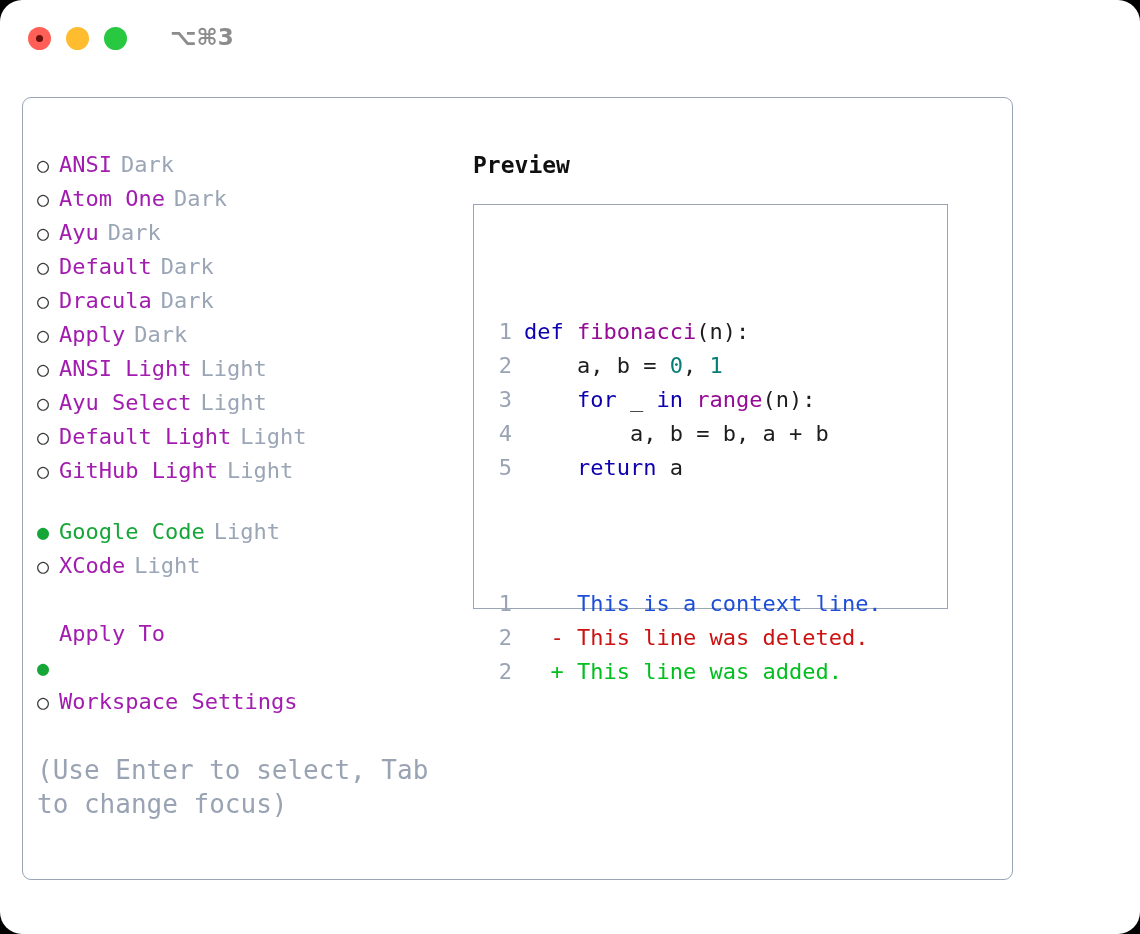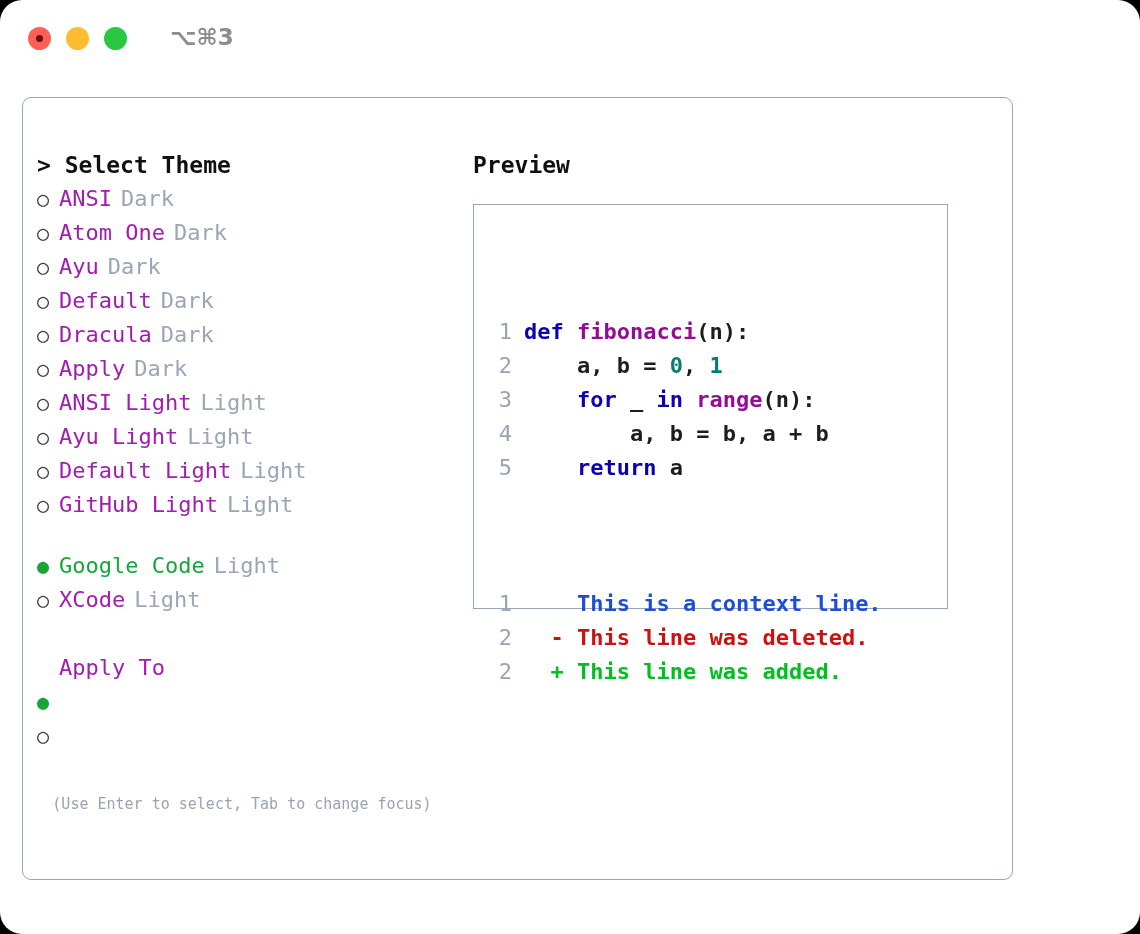--- a/index.html
+++ b/index.html
@@ -133,26 +133,25 @@
   .applyto-heading {
     font-size: 22px;
     color: #a21caf;
     line-height: 34px;
     padding-left: 22px;
     white-space: pre;
   }
 
   .hint {
     margin-top: 34px;
-    font-size: 15px;
+    font-size: 26px;
     color: #99a3b3;
     line-height: 34px;
     width: 410px;
     white-space: pre-wrap;
-    text-align: center;
   }
 
   
   .right-col {
     position: absolute;
     left: 450px;
     top: 50px;
     width: 500px;
   }
 
@@ -175,21 +174,21 @@
     white-space: pre;
   }
   .code-line { display: flex; white-space: pre; }
   .lineno {
     display: inline-block;
     width: 26px;
     text-align: right;
     flex: 0 0 26px;
     color: #99a3b3;
   }
-  .codetext { padding-left: 12px; white-space: pre; font-weight: bold; }
+  .codetext { padding-left: 12px; white-space: pre; }
 
   .tok-kw   { color: #0d00b0; }
   .tok-fn   { color: #950b95; }
   .tok-num  { color: #067d75; }
   .tok-pl   { color: #1d1d1d; }
 
   .diff-block { margin-top: 34px; }
   .diff-ctx { color: #1d4ed8; }
   .diff-del { color: #cc1111; }
   .diff-add { color: #00bf1f; }
@@ -205,42 +204,41 @@
       <span class="dot dot-min"></span>
       <span class="dot dot-max"></span>
     </div>
     <div class="shortcut">⌥⌘3</div>
   </div>
 
   <div class="panel">
     <div class="cols">
 
       <div class="left-col">
-        <div class="heading">&gt; Select Theme</div>
         <div id="theme-list">
             <div class="opt-row"><span class="bullet">○</span><span class="opt-label">ANSI</span><span class="opt-kind">Dark</span></div>
             <div class="opt-row"><span class="bullet">○</span><span class="opt-label">Atom One</span><span class="opt-kind">Dark</span></div>
             <div class="opt-row"><span class="bullet">○</span><span class="opt-label">Ayu</span><span class="opt-kind">Dark</span></div>
             <div class="opt-row"><span class="bullet">○</span><span class="opt-label">Default</span><span class="opt-kind">Dark</span></div>
             <div class="opt-row"><span class="bullet">○</span><span class="opt-label">Dracula</span><span class="opt-kind">Dark</span></div>
             <div class="opt-row"><span class="bullet">○</span><span class="opt-label">Apply</span><span class="opt-kind">Dark</span></div>
             <div class="opt-row"><span class="bullet">○</span><span class="opt-label">ANSI Light</span><span class="opt-kind">Light</span></div>
-            <div class="opt-row"><span class="bullet">○</span><span class="opt-label">Ayu Light</span><span class="opt-kind">Light</span></div>
+            <div class="opt-row"><span class="bullet">○</span><span class="opt-label">Ayu Select</span><span class="opt-kind">Light</span></div>
             <div class="opt-row"><span class="bullet">○</span><span class="opt-label">Default Light</span><span class="opt-kind">Light</span></div>
             <div class="opt-row"><span class="bullet">○</span><span class="opt-label">GitHub Light</span><span class="opt-kind">Light</span></div>
             <div class="opt-row"><span class="bullet sel">●</span><span class="opt-label sel">Google Code</span><span class="opt-kind">Light</span></div>
             <div class="opt-row"><span class="bullet">○</span><span class="opt-label">XCode</span><span class="opt-kind">Light</span></div>
           </div>
 
         <div class="spacer-sm"></div>
 
         <div class="applyto-heading">Apply To</div>
         <div id="applyto-list">
             <div class="opt-row"><span class="bullet sel">●</span></div>
-            <div class="opt-row"><span class="bullet">○</span></div>
+            <div class="opt-row"><span class="bullet">○</span><span class="opt-label">Workspace Settings</span></div>
           </div>
 
         <div class="hint">(Use Enter to select, Tab to change focus)</div>
       </div>
 
       <div class="right-col">
         <div class="heading">Preview</div>
         <div class="preview-box">
           <div class="code">
             <div id="code-lines"><div class="code-line"><span class="lineno">1</span><span class="codetext"><span class="tok-kw">def</span><span class="tok-pl"> </span><span class="tok-fn">fibonacci</span><span class="tok-pl">(n):</span></span></div><div class="code-line"><span class="lineno">2</span><span class="codetext"><span class="tok-pl">    a, b = </span><span class="tok-num">0</span><span class="tok-pl">, </span><span class="tok-num">1</span></span></div><div class="code-line"><span class="lineno">3</span><span class="codetext"><span class="tok-pl">    </span><span class="tok-kw">for</span><span class="tok-pl"> _ </span><span class="tok-kw">in</span><span class="tok-pl"> </span><span class="tok-fn">range</span><span class="tok-pl">(n):</span></span></div><div class="code-line"><span class="lineno">4</span><span class="codetext"><span class="tok-pl">        a, b = b, a + b</span></span></div><div class="code-line"><span class="lineno">5</span><span class="codetext"><span class="tok-pl">    </span><span class="tok-kw">return</span><span class="tok-pl"> a</span></span></div></div>

